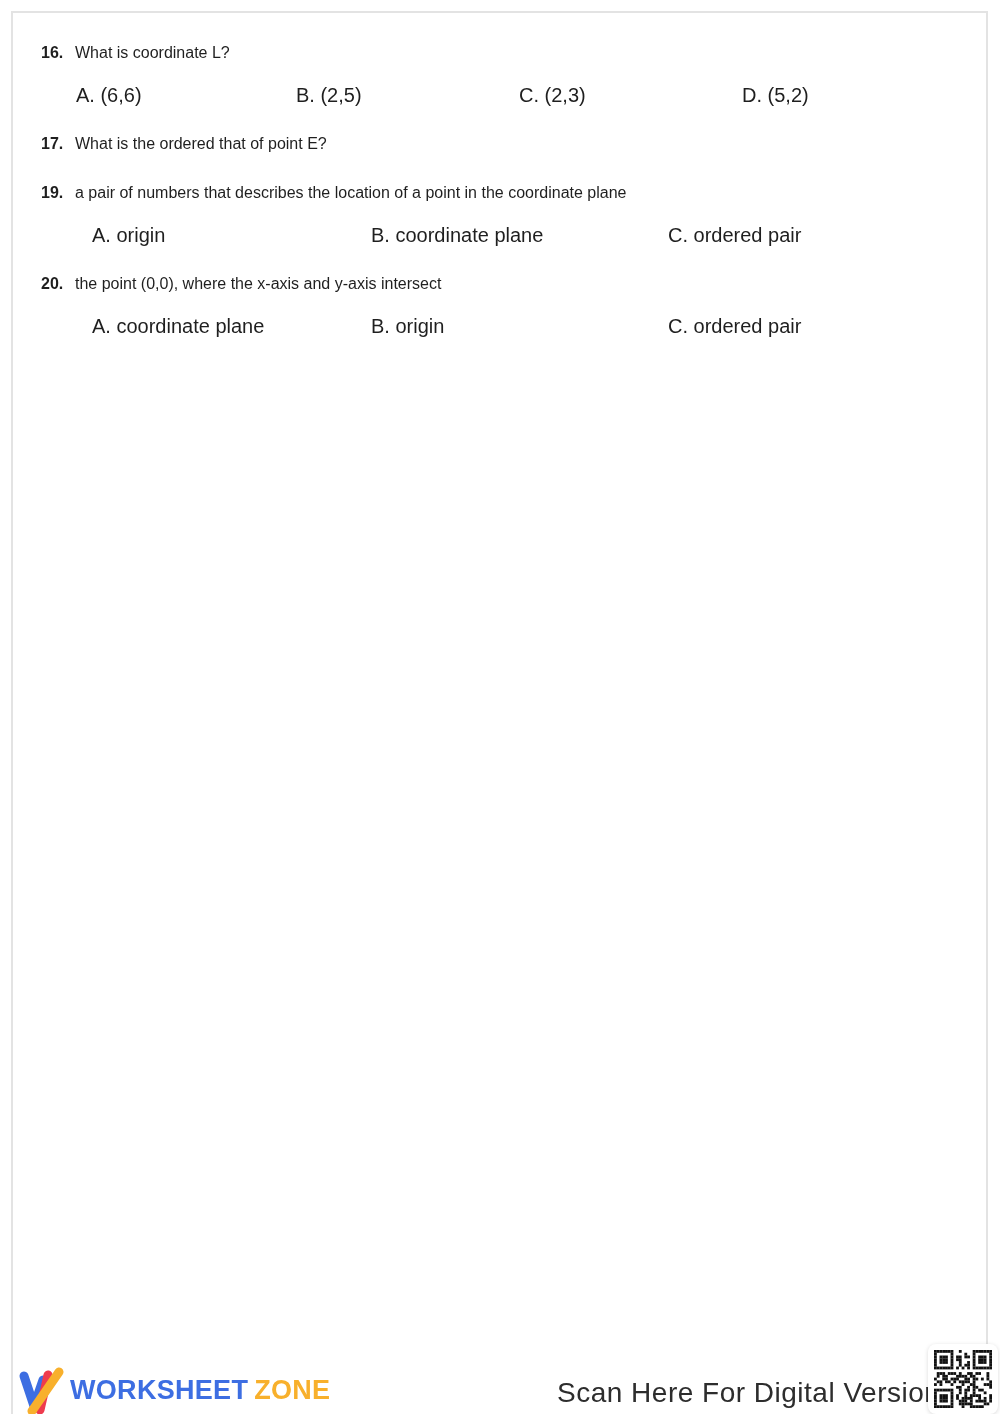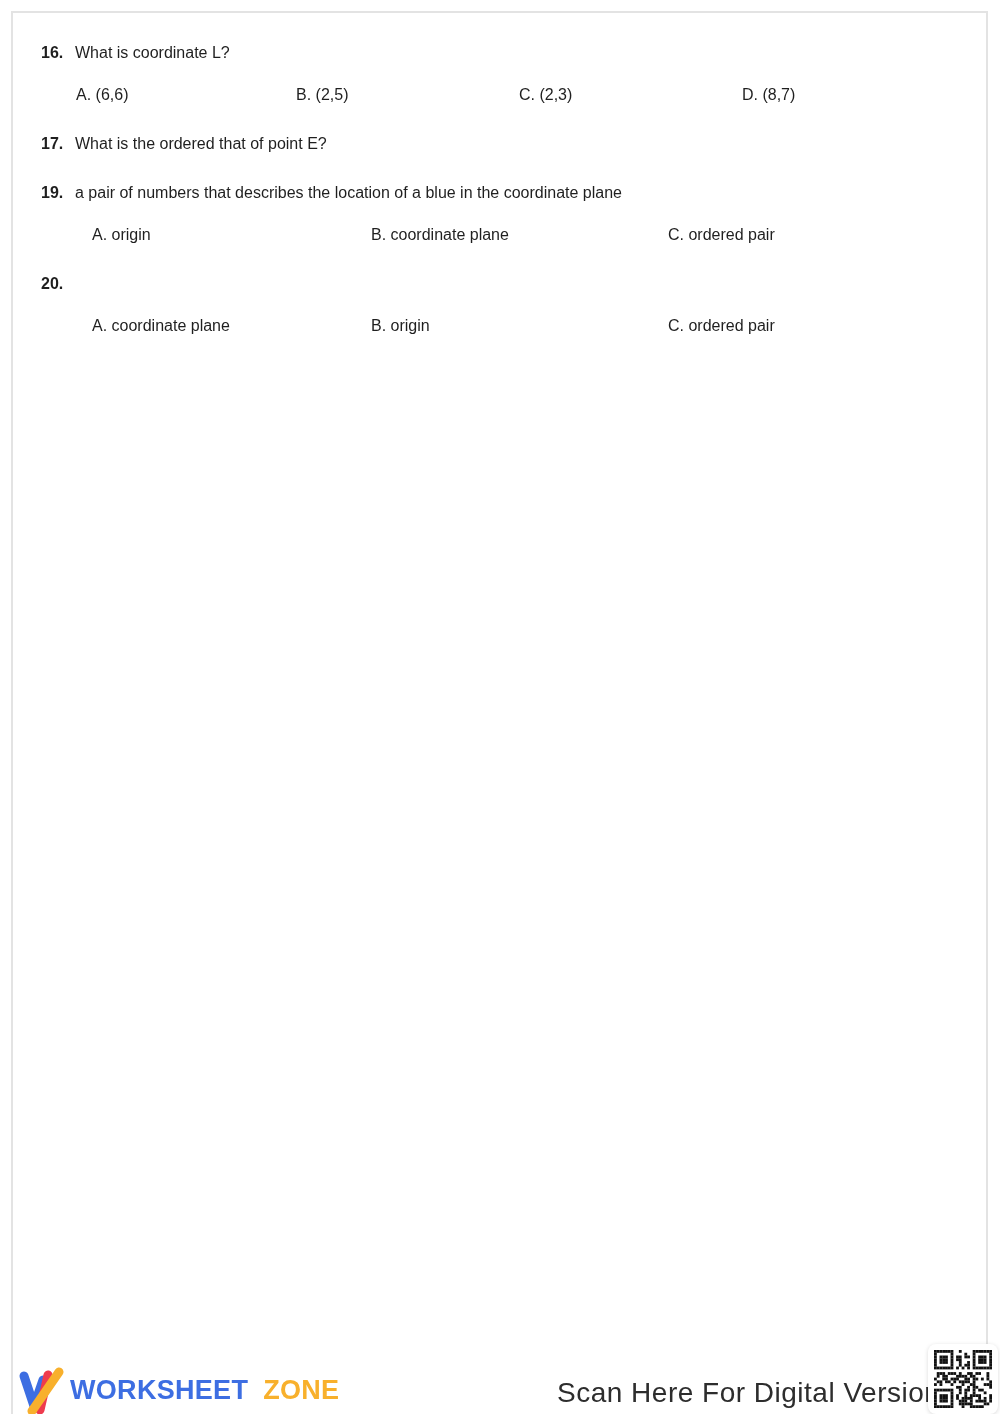--- a/index.html
+++ b/index.html
@@ -9,34 +9,34 @@
   }
   .content-box{
     position:absolute;left:11px;top:11px;width:977px;height:1408px;
     border:2px solid var(--border-color,#e3e3e3);box-sizing:border-box;background:#fff;
   }
   .question-list{padding:30px 0 0 28px;}
   .question{margin-bottom:29px;}
   .q-row{display:flex;font-size:16px;line-height:20px;}
   .q-num{font-weight:700;width:34px;flex:none;}
   .q-text{white-space:nowrap;text-align:center;}
-  .options{position:relative;height:20px;margin-top:22px;margin-left:35px;font-size:16px;line-height:20px;}
+  .options{position:relative;height:20px;margin-top:22px;margin-left:35px;font-size:20px;line-height:20px;}
   .option{position:absolute;top:0;white-space:nowrap;}
   .cols4 .opt0{left:0;} .cols4 .opt1{left:220px;} .cols4 .opt2{left:443px;} .cols4 .opt3{left:666px;}
   .cols3 .opt0{left:16px;} .cols3 .opt1{left:295px;} .cols3 .opt2{left:592px;}
 
   .footer-logo{position:absolute;left:18px;top:1366px;height:48px;display:flex;align-items:center;}
   .w-icon{flex:none;}
   .st-blue{stroke:var(--logo-blue,#3d6ee2);}
   .st-red{stroke:var(--logo-red,#ee3b4e);}
   .st-yellow{stroke:var(--logo-yellow,#f8b02c);}
   .w-icon polyline,.w-icon line{fill:none;stroke-width:9;stroke-linecap:round;stroke-linejoin:round;}
   .logo-word{font-size:27px;font-weight:800;letter-spacing:0.3px;line-height:1;}
   .logo-word1{color:var(--logo-blue,#3d6ee2);margin-left:4px;}
-  .logo-word2{color:var(--logo-yellow,#f8b02c);margin-left:15px;}
+  .logo-word2{color:var(--logo-yellow,#f8b02c);margin-left:6px;}
 
   .scan-text{
     position:absolute;left:557px;top:1377px;font-size:28px;line-height:32px;
     color:var(--scan-color,#2d2d2d);letter-spacing:0.5px;white-space:nowrap;
   }
   .qr-box{
     position:absolute;left:928px;top:1344px;width:70px;height:70px;background:#ffffff;
     border-radius:8px;box-shadow:0 1px 4px rgba(0,0,0,0.15);
     display:flex;align-items:center;justify-content:center;
   }
@@ -49,43 +49,44 @@
   <div id="questions" class="question-list">
       <div class="question">
         <div class="q-row">
           <span class="q-num">16.</span>
           <span class="q-text">What is coordinate L?</span>
         </div>
         <div class="options cols4">
           <span class="option opt0">A. (6,6)</span>
           <span class="option opt1">B. (2,5)</span>
           <span class="option opt2">C. (2,3)</span>
-          <span class="option opt3">D. (8,7)</span>
+          <span class="option opt3">D. (5,2)</span>
         </div>
       </div>
       <div class="question">
         <div class="q-row">
           <span class="q-num">17.</span>
           <span class="q-text">What is the ordered that of point E?</span>
         </div>
       </div>
       <div class="question">
         <div class="q-row">
           <span class="q-num">19.</span>
-          <span class="q-text">a pair of numbers that describes the location of a blue in the coordinate plane</span>
+          <span class="q-text">a pair of numbers that describes the location of a point in the coordinate plane</span>
         </div>
         <div class="options cols3">
           <span class="option opt0">A. origin</span>
           <span class="option opt1">B. coordinate plane</span>
           <span class="option opt2">C. ordered pair</span>
         </div>
       </div>
       <div class="question">
         <div class="q-row">
           <span class="q-num">20.</span>
+          <span class="q-text">the point (0,0), where the x-axis and y-axis intersect</span>
         </div>
         <div class="options cols3">
           <span class="option opt0">A. coordinate plane</span>
           <span class="option opt1">B. origin</span>
           <span class="option opt2">C. ordered pair</span>
         </div>
       </div>
     </div>
 </div>
 

